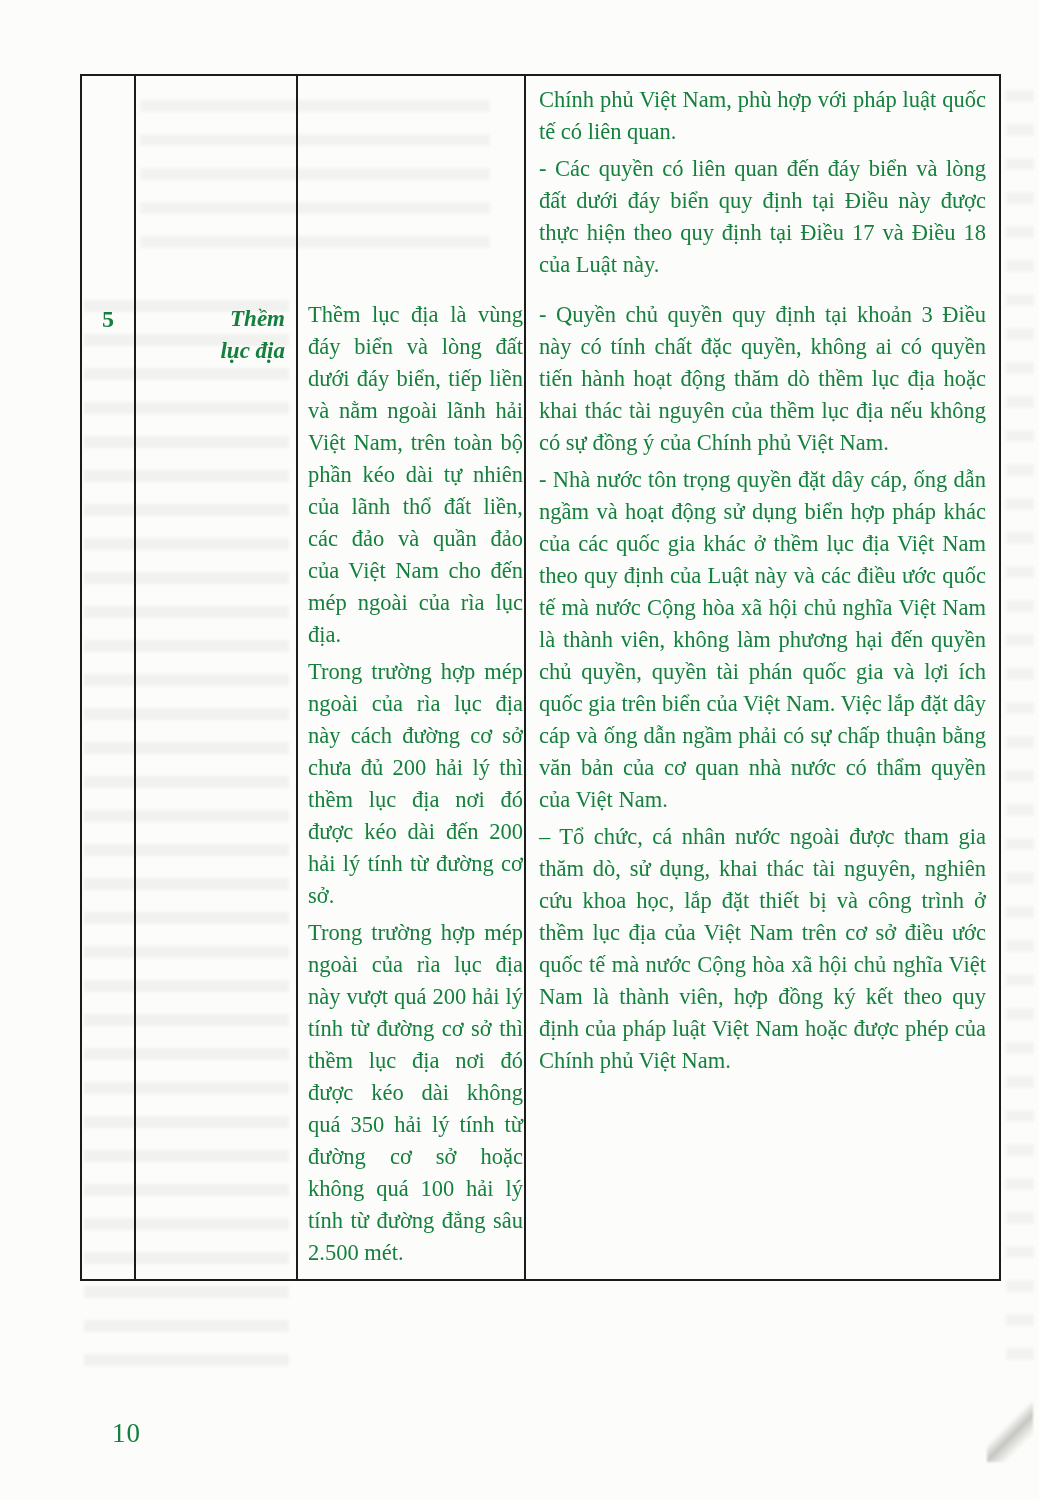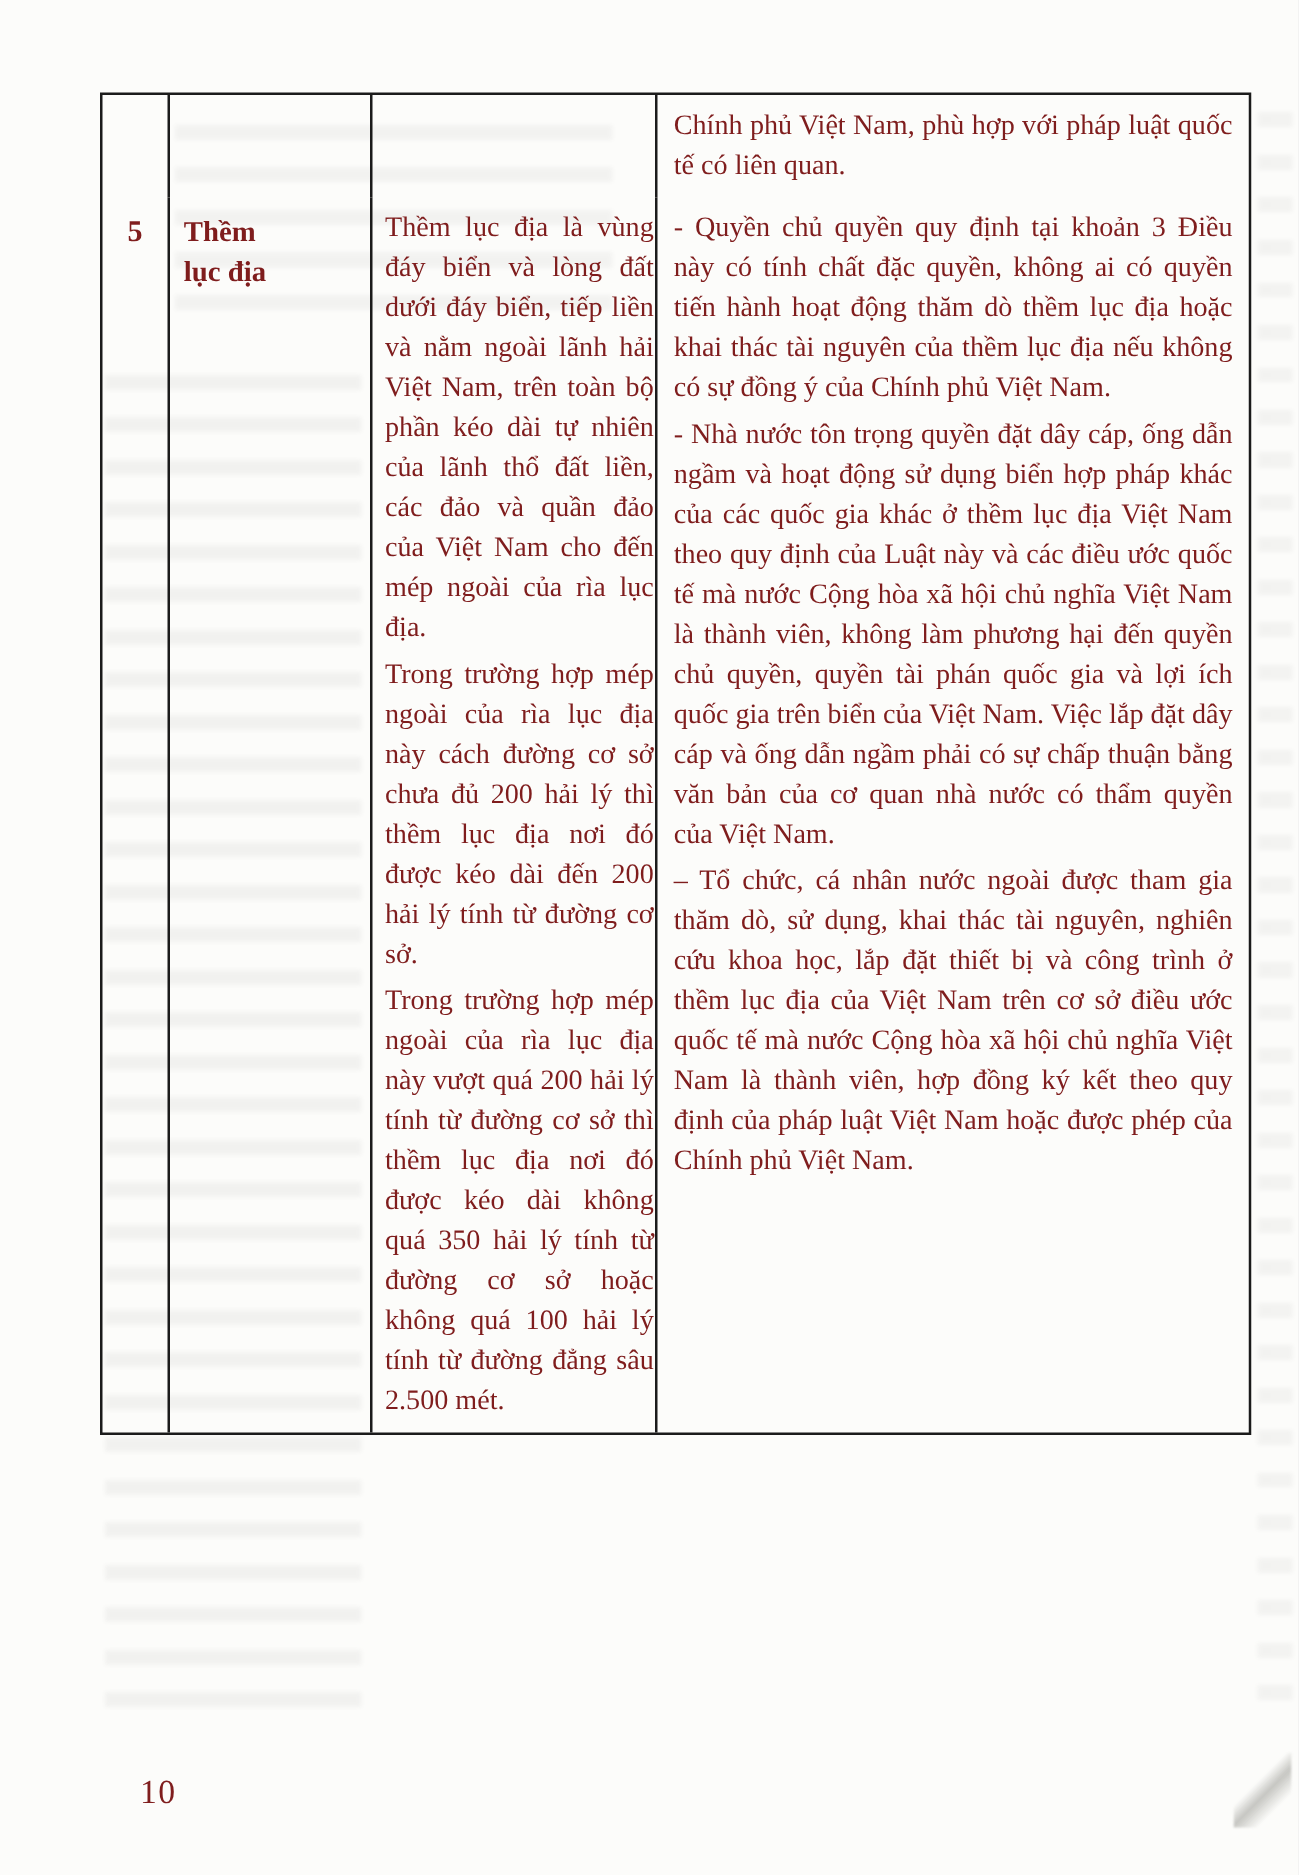--- a/index.html
+++ b/index.html
@@ -7,21 +7,21 @@
     padding: 0;
     background: #e8e8e8;
   }
   .sheet {
     position: relative;
     width: 1039px;
     height: 1500px;
     background: #fcfcfa;
     overflow: hidden;
     font-family: "Liberation Serif", "DejaVu Serif", serif;
-    color: #7f1d1d;
+    color: #15803d;
   }
   
   .bleed {
     position: absolute;
     pointer-events: none;
     opacity: 0.06;
     filter: blur(1.5px);
     background: repeating-linear-gradient(
       180deg,
       transparent 0px, transparent 10px,
@@ -65,24 +65,25 @@
   .cell p { margin: 0 0 5px 0; }
   .cell p:last-child { margin-bottom: 0; }
 
   .num-cell {
     text-align: center;
     font-weight: bold;
     font-size: 24px;
     padding-top: 12px;
   }
   .term-cell {
-    text-align: left;
+    text-align: right;
     font-weight: bold;
     font-size: 23px;
     padding-top: 12px;
+    font-style: italic;
   }
   .term-cell .term-text {
     display: inline-block;
     max-width: 84px;
     line-height: 32px;
   }
   .rights-cell { padding: 8px 13px 10px 13px; }
   .def-cell    { padding: 8px 1px 10px 10px; }
 
   .page-number {
@@ -103,20 +104,21 @@
   <div class="bleed bleed-top"></div>
   <div class="bleed bleed-right"></div>
 
   <div class="doc-table">
 
     <div class="cell row1"></div>
     <div class="cell row1"></div>
     <div class="cell row1"></div>
     <div class="cell row1 last-col rights-cell">
       <p>Chính phủ Việt Nam, phù hợp với pháp luật quốc tế có liên quan.</p>
+      <p>- Các quyền có liên quan đến đáy biển và lòng đất dưới đáy biển quy định tại Điều này được thực hiện theo quy định tại Điều 17 và Điều 18 của Luật này.</p>
     </div>
 
     <div class="cell num-cell">
       <span>5</span>
     </div>
     <div class="cell term-cell">
       <span class="term-text">Thềm lục địa</span>
     </div>
     <div class="cell def-cell">
       <p>Thềm lục địa là vùng đáy biển và lòng đất dưới đáy biển, tiếp liền và nằm ngoài lãnh hải Việt Nam, trên toàn bộ phần kéo dài tự nhiên của lãnh thổ đất liền, các đảo và quần đảo của Việt Nam cho đến mép ngoài của rìa lục địa.</p>

